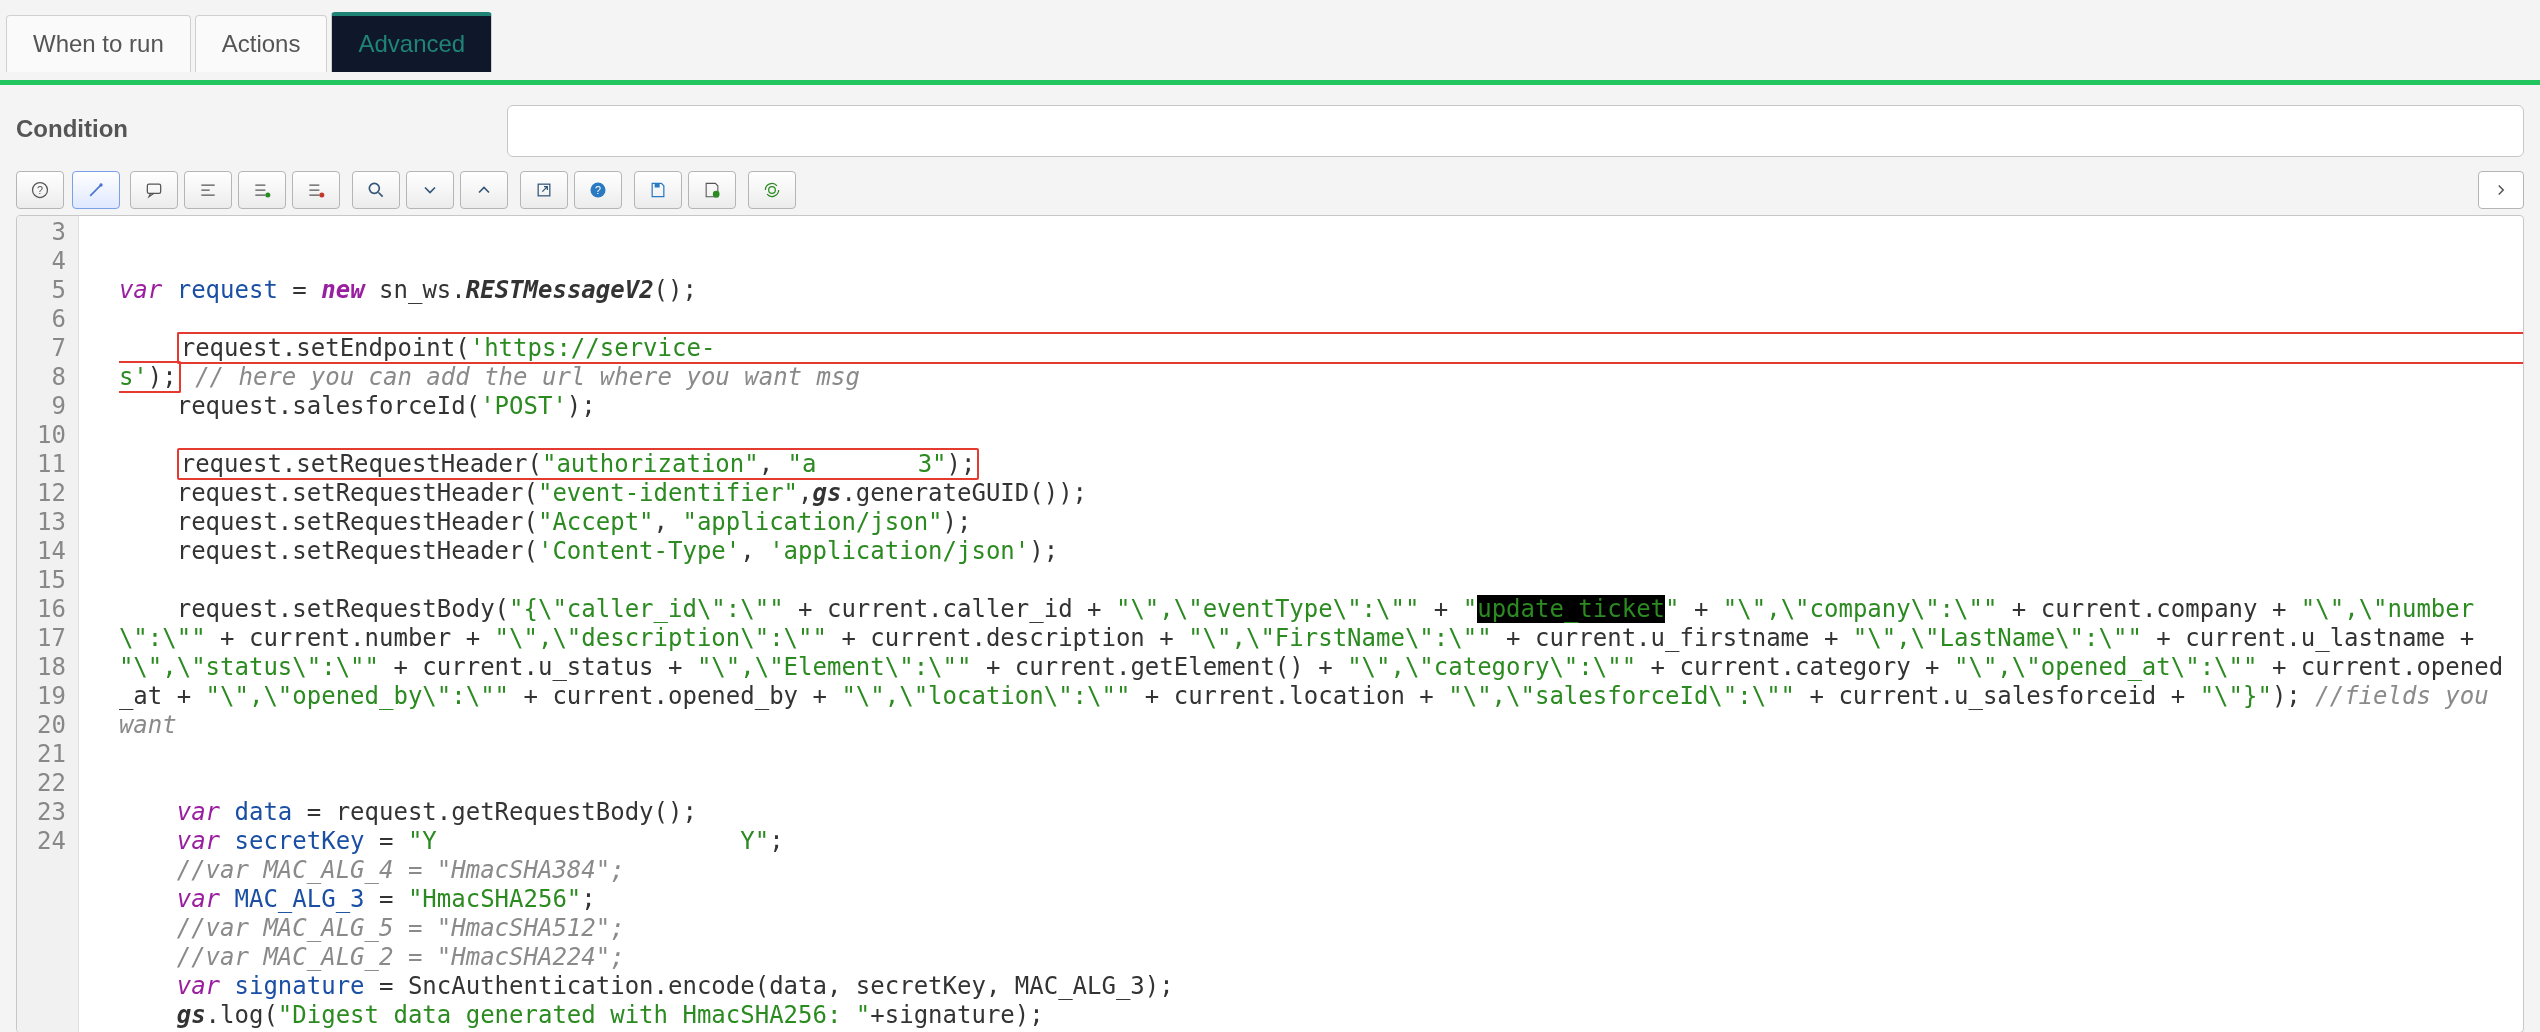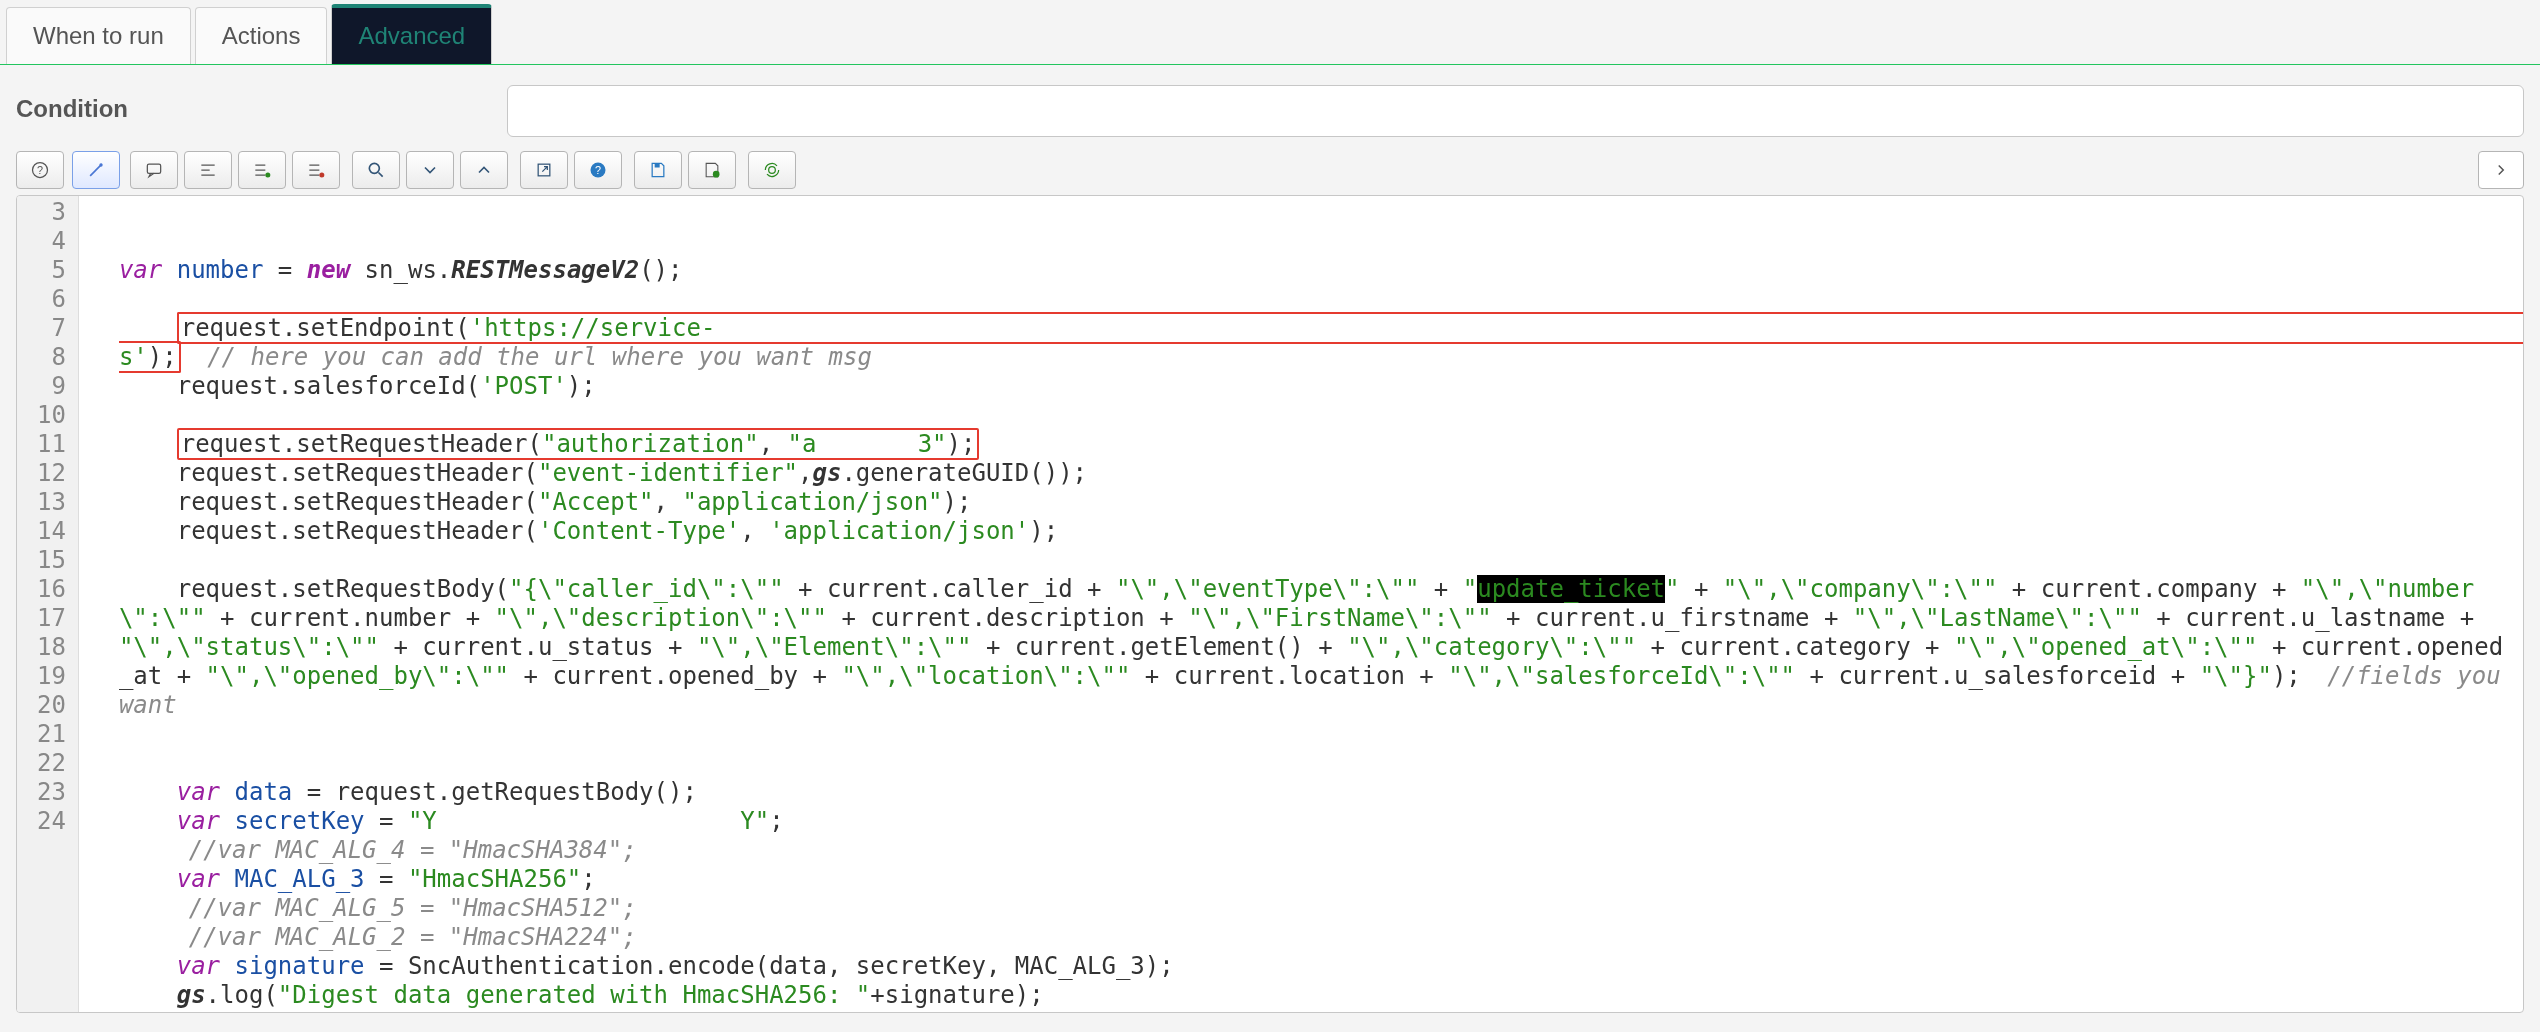--- a/index.html
+++ b/index.html
@@ -8,22 +8,22 @@
     font-family: "Helvetica Neue", Arial, sans-serif;
     background: #f4f4f4;
     color: #333;
     width: 2540px;
   }
 
   
   .tabs {
     display: flex;
     align-items: flex-end;
-    border-bottom: 1px solid #22c55e;
-    padding: 0 6px;
+    border-bottom: 5px solid #22c55e;
+    padding: 8px 6px;
     height: 64px;
   }
   .tab {
     padding: 14px 26px;
     font-size: 24px;
     color: #555;
     background: #fafafa;
     border: 1px solid #d0d0d0;
     border-bottom: none;
     margin-right: 4px;
@@ -132,21 +132,21 @@
     white-space: pre;
     position: relative;
     flex: 1;
     overflow-x: auto;
   }
   .code span.kw     { color: #9a1fa0; font-style: italic; }
   .code span.kw2    { color: #9a1fa0; font-style: italic; font-weight: bold; }
   .code span.var    { color: #1a4fa3; }
   .code span.objb   { color: #333; font-style: italic; font-weight: bold; margin-top: 19px;}
   .code span.str    { color: #2b8a20; }
-  .code span.cmt    { color: #8a8a8a; font-style: italic; margin-left: 12px; }
+  .code span.cmt    { color: #8a8a8a; font-style: italic; }
   .code span.hl     { background: #000000; }
   .code .redbox {
     border: 2px solid #e53a2f;
     border-radius: 2px;
     padding: 0 2px;
   }
 </style>
 </head>
 <body>
 
@@ -289,21 +289,21 @@
 18
 19
 20
 21
 22
 23
 24</div>
         <div class="code" style="white-space: normal;">
             <div style="white-space: pre-wrap; padding-left: 32px; text-indent: -32px; word-break: break-all;">
     
-<span class="kw">var</span> <span class="var">number</span><span> = </span><span class="kw2">new</span><span> sn_ws.</span><span class="objb">RESTMessageV2</span><span>();</span>
+<span class="kw">var</span> <span class="var">request</span><span> = </span><span class="kw2">new</span><span> sn_ws.</span><span class="objb">RESTMessageV2</span><span>();</span>
 
     <span class="redbox"><span>request.setEndpoint(</span><span class="str">'https://service-                                                                                                                                                   s'</span><span>);</span></span><span class="cmt"> // here you can add the url where you want msg</span>
     <span>request.salesforceId(</span><span class="str">'POST'</span><span>);</span>
 
     <span class="redbox"><span>request.setRequestHeader(</span><span class="str">"authorization"</span><span>, </span><span class="str">"a       3"</span><span>);</span></span>
     <span>request.setRequestHeader(</span><span class="str">"event-identifier"</span><span>,</span><span class="objb">gs</span><span>.generateGUID());</span>
     <span>request.setRequestHeader(</span><span class="str">"Accept"</span><span>, </span><span class="str">"application/json"</span><span>);</span>
     <span>request.setRequestHeader(</span><span class="str">'Content-Type'</span><span>, </span><span class="str">'application/json'</span><span>);</span>
 
     <span>request.setRequestBody(</span><span class="str">"{\"caller_id\":\""</span><span> + current.caller_id + </span><span class="str">"\",\"eventType\":\""</span><span> + </span><span class="str">"</span><span class="hl str">update_ticket</span><span class="str">"</span><span> + </span><span class="str">"\",\"company\":\""</span><span> + current.company + </span><span class="str">"\",\"number\":\""</span><span> + current.number + </span><span class="str">"\",\"description\":\""</span><span> + current.description + </span><span class="str">"\",\"FirstName\":\""</span><span> + current.u_firstname + </span><span class="str">"\",\"LastName\":\""</span><span> + current.u_lastname + </span><span class="str">"\",\"status\":\""</span><span> + current.u_status + </span><span class="str">"\",\"Element\":\""</span><span> + current.getElement() + </span><span class="str">"\",\"category\":\""</span><span> + current.category + </span><span class="str">"\",\"opened_at\":\""</span><span> + current.opened_at + </span><span class="str">"\",\"opened_by\":\""</span><span> + current.opened_by + </span><span class="str">"\",\"location\":\""</span><span> + current.location + </span><span class="str">"\",\"salesforceId\":\""</span><span> + current.u_salesforceid + </span><span class="str">"\"}"</span><span>); </span><span class="cmt">//fields you want</span>

